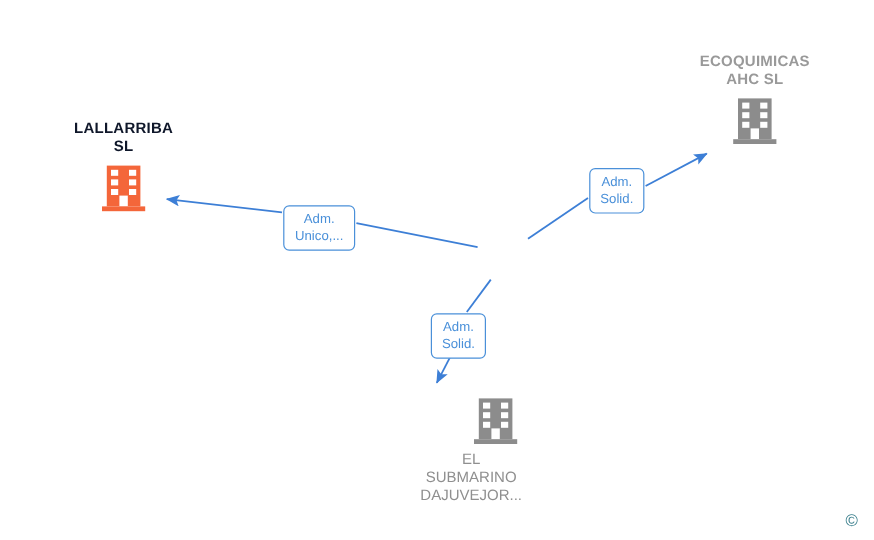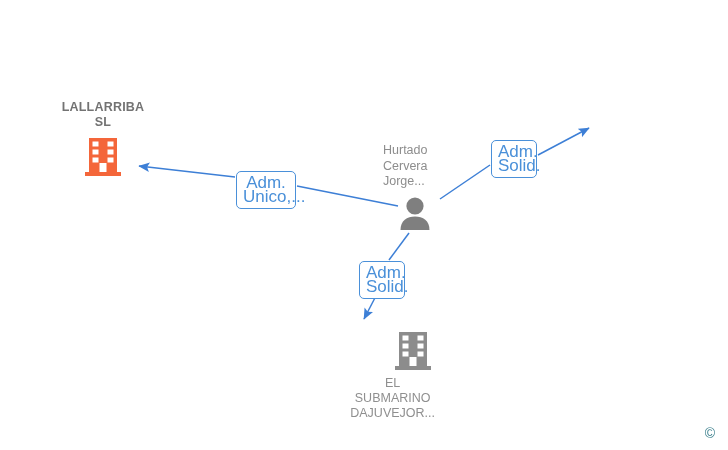--- a/index.html
+++ b/index.html
@@ -32,21 +32,21 @@
     font-size: 12.5px;
     line-height: 15px;
     text-align: center;
     white-space: pre-line;
     color: #8d8d8d;
   }
   .node-label.company {
     font-weight: bold;
     letter-spacing: 0.2px;
   }
-  .node-label.lallarriba { color: #737373; }
+  .node-label.lallarriba { color: #0f172a; }
   .node-label.ecoq { color: #999999; }
   .node-label.submarino { color: #8f8f8f; font-weight: normal; }
   .node-icon {
     width: 44px;
     height: 42px;
     display: block;
   }
   
   #node-lallarriba { left: 28px; top: 100px; }
   #node-lallarriba .node-icon { margin-top: 6px; }
@@ -69,21 +69,21 @@
     height: 34px;
     margin-top: 6px;
     margin-left: 14px;
   }
   .edge-label {
     position: absolute;
     border: 1.4px solid #4a90d9;
     border-radius: 5px;
     background: #ffffff;
     color: #4a90d9;
-    font-size: 17px;
+    font-size: 11px;
     line-height: 14px;
     text-align: center;
     padding: 4px 6px 4px 6px;
     white-space: pre-line;
     box-sizing: border-box;
   }
   #label-unico { left: 236px; top: 171px; width: 60px; }
   #label-solid-top { left: 491px; top: 140px; width: 46px; }
   #label-solid-bottom { left: 359px; top: 261px; width: 46px; }
   #watermark {
@@ -142,30 +142,36 @@
       <rect x="26.5" y="5.5" width="6" height="5" fill="#ffffff"></rect>
       <rect x="11.5" y="13.5" width="6" height="5" fill="#ffffff"></rect>
       <rect x="26.5" y="13.5" width="6" height="5" fill="#ffffff"></rect>
       <rect x="11.5" y="21.5" width="6" height="5" fill="#ffffff"></rect>
       <rect x="26.5" y="21.5" width="6" height="5" fill="#ffffff"></rect>
       <rect x="18.5" y="27" width="7" height="9" fill="#ffffff"></rect>
       <rect x="4" y="36" width="36" height="4" fill="#f4663a"></rect>
     </svg>
   </div>
 
-
-  <div class="node" id="node-person">
-    <div class="node-label">Hurtado
-Cervera
-Jorge...</div>
-    <svg class="person-icon" viewBox="0 0 36 34">
-      <circle cx="18" cy="10" r="8.6" fill="#7f7f7f"></circle>
-      <path d="M3.5,34 C3.5,24.5 10,20.5 18,20.5 C26,20.5 32.5,24.5 32.5,34 Z" fill="#7f7f7f"></path>
+  <div class="node" id="node-ecoquimicas">
+    <div class="node-label company ecoq">ECOQUIMICAS
+AHC  SL</div>
+    <svg class="node-icon" viewBox="0 0 44 42">
+      <rect x="8" y="2" width="28" height="34" fill="#8c8c8c"></rect>
+      <rect x="11.5" y="5.5" width="6" height="5" fill="#ffffff"></rect>
+      <rect x="26.5" y="5.5" width="6" height="5" fill="#ffffff"></rect>
+      <rect x="11.5" y="13.5" width="6" height="5" fill="#ffffff"></rect>
+      <rect x="26.5" y="13.5" width="6" height="5" fill="#ffffff"></rect>
+      <rect x="11.5" y="21.5" width="6" height="5" fill="#ffffff"></rect>
+      <rect x="26.5" y="21.5" width="6" height="5" fill="#ffffff"></rect>
+      <rect x="18.5" y="27" width="7" height="9" fill="#ffffff"></rect>
+      <rect x="4" y="36" width="36" height="4" fill="#8c8c8c"></rect>
     </svg>
   </div>
+
 
   <div class="node" id="node-submarino">
     <svg class="node-icon" viewBox="0 0 44 42">
       <rect x="8" y="2" width="28" height="34" fill="#8c8c8c"></rect>
       <rect x="11.5" y="5.5" width="6" height="5" fill="#ffffff"></rect>
       <rect x="26.5" y="5.5" width="6" height="5" fill="#ffffff"></rect>
       <rect x="11.5" y="13.5" width="6" height="5" fill="#ffffff"></rect>
       <rect x="26.5" y="13.5" width="6" height="5" fill="#ffffff"></rect>
       <rect x="11.5" y="21.5" width="6" height="5" fill="#ffffff"></rect>
       <rect x="26.5" y="21.5" width="6" height="5" fill="#ffffff"></rect>

